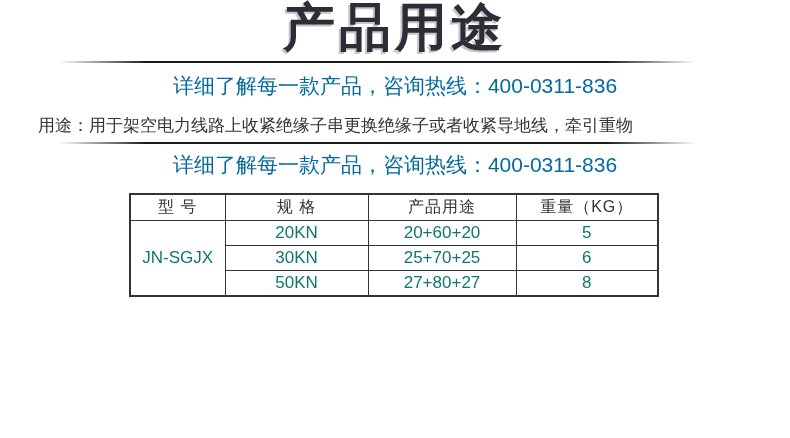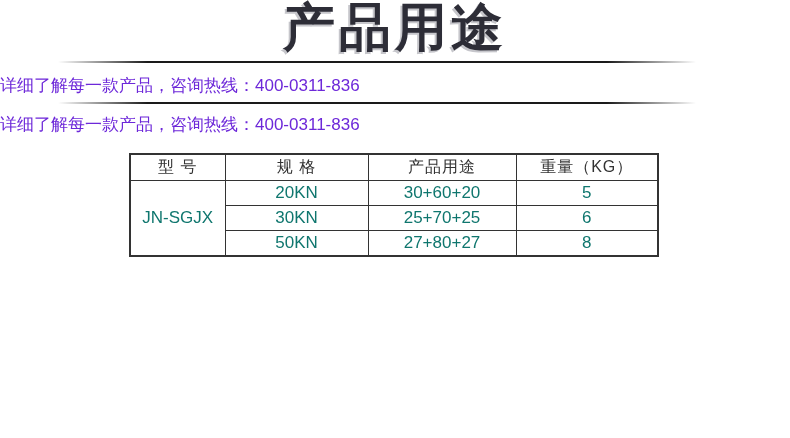--- a/index.html
+++ b/index.html
@@ -30,23 +30,24 @@
     margin: 7px auto 0 58px;
     background: linear-gradient(90deg,
       rgba(26,26,26,0) 0%,
       #1a1a1a 14%,
       #1a1a1a 86%,
       rgba(26,26,26,0) 100%);
   }
   .divider-2 { margin-top: 5px; }
   .hotline {
     margin: 12px 0 0 0;
-    font-size: 17px;
+    text-align: center;
+    font-size: 21px;
     line-height: 22px;
-    color: #6d28d9;
+    color: #0369a1;
   }
   .hotline-2 { margin-top: 10px; }
   .usage-text {
     margin: 18px 0 0 38px;
     font-size: 17px;
     line-height: 22px;
     color: #333333;
   }
   table.specs {
     border-collapse: collapse;
@@ -78,20 +79,21 @@
   col.c-range  { width: 148px; }
   col.c-weight { width: 142px; }
 </style>
 </head>
 <body>
 
 <div>
   <h1 class="section-title title-usage">产品用途</h1>
   <div class="divider"></div>
   <p class="hotline">详细了解每一款产品，咨询热线：400-0311-836</p>
+  <p class="usage-text">用途：用于架空电力线路上收紧绝缘子串更换绝缘子或者收紧导地线，牵引重物</p>
 </div>
 
 <div>
   <div class="divider divider-2"></div>
   <p class="hotline hotline-2">详细了解每一款产品，咨询热线：400-0311-836</p>
 
   <table class="specs">
     <colgroup>
       <col class="c-model">
       <col class="c-spec">
@@ -103,21 +105,21 @@
         <th>型 号</th>
         <th>规 格</th>
         <th>产品用途</th>
         <th>重量（KG）</th>
       </tr>
     </thead>
     <tbody>
       <tr>
         <td rowspan="3">JN-SGJX</td>
         <td>20KN</td>
-        <td>30+60+20</td>
+        <td>20+60+20</td>
         <td>5</td>
       </tr>
       <tr>
         <td>30KN</td>
         <td>25+70+25</td>
         <td>6</td>
       </tr>
       <tr>
         <td>50KN</td>
         <td>27+80+27</td>

